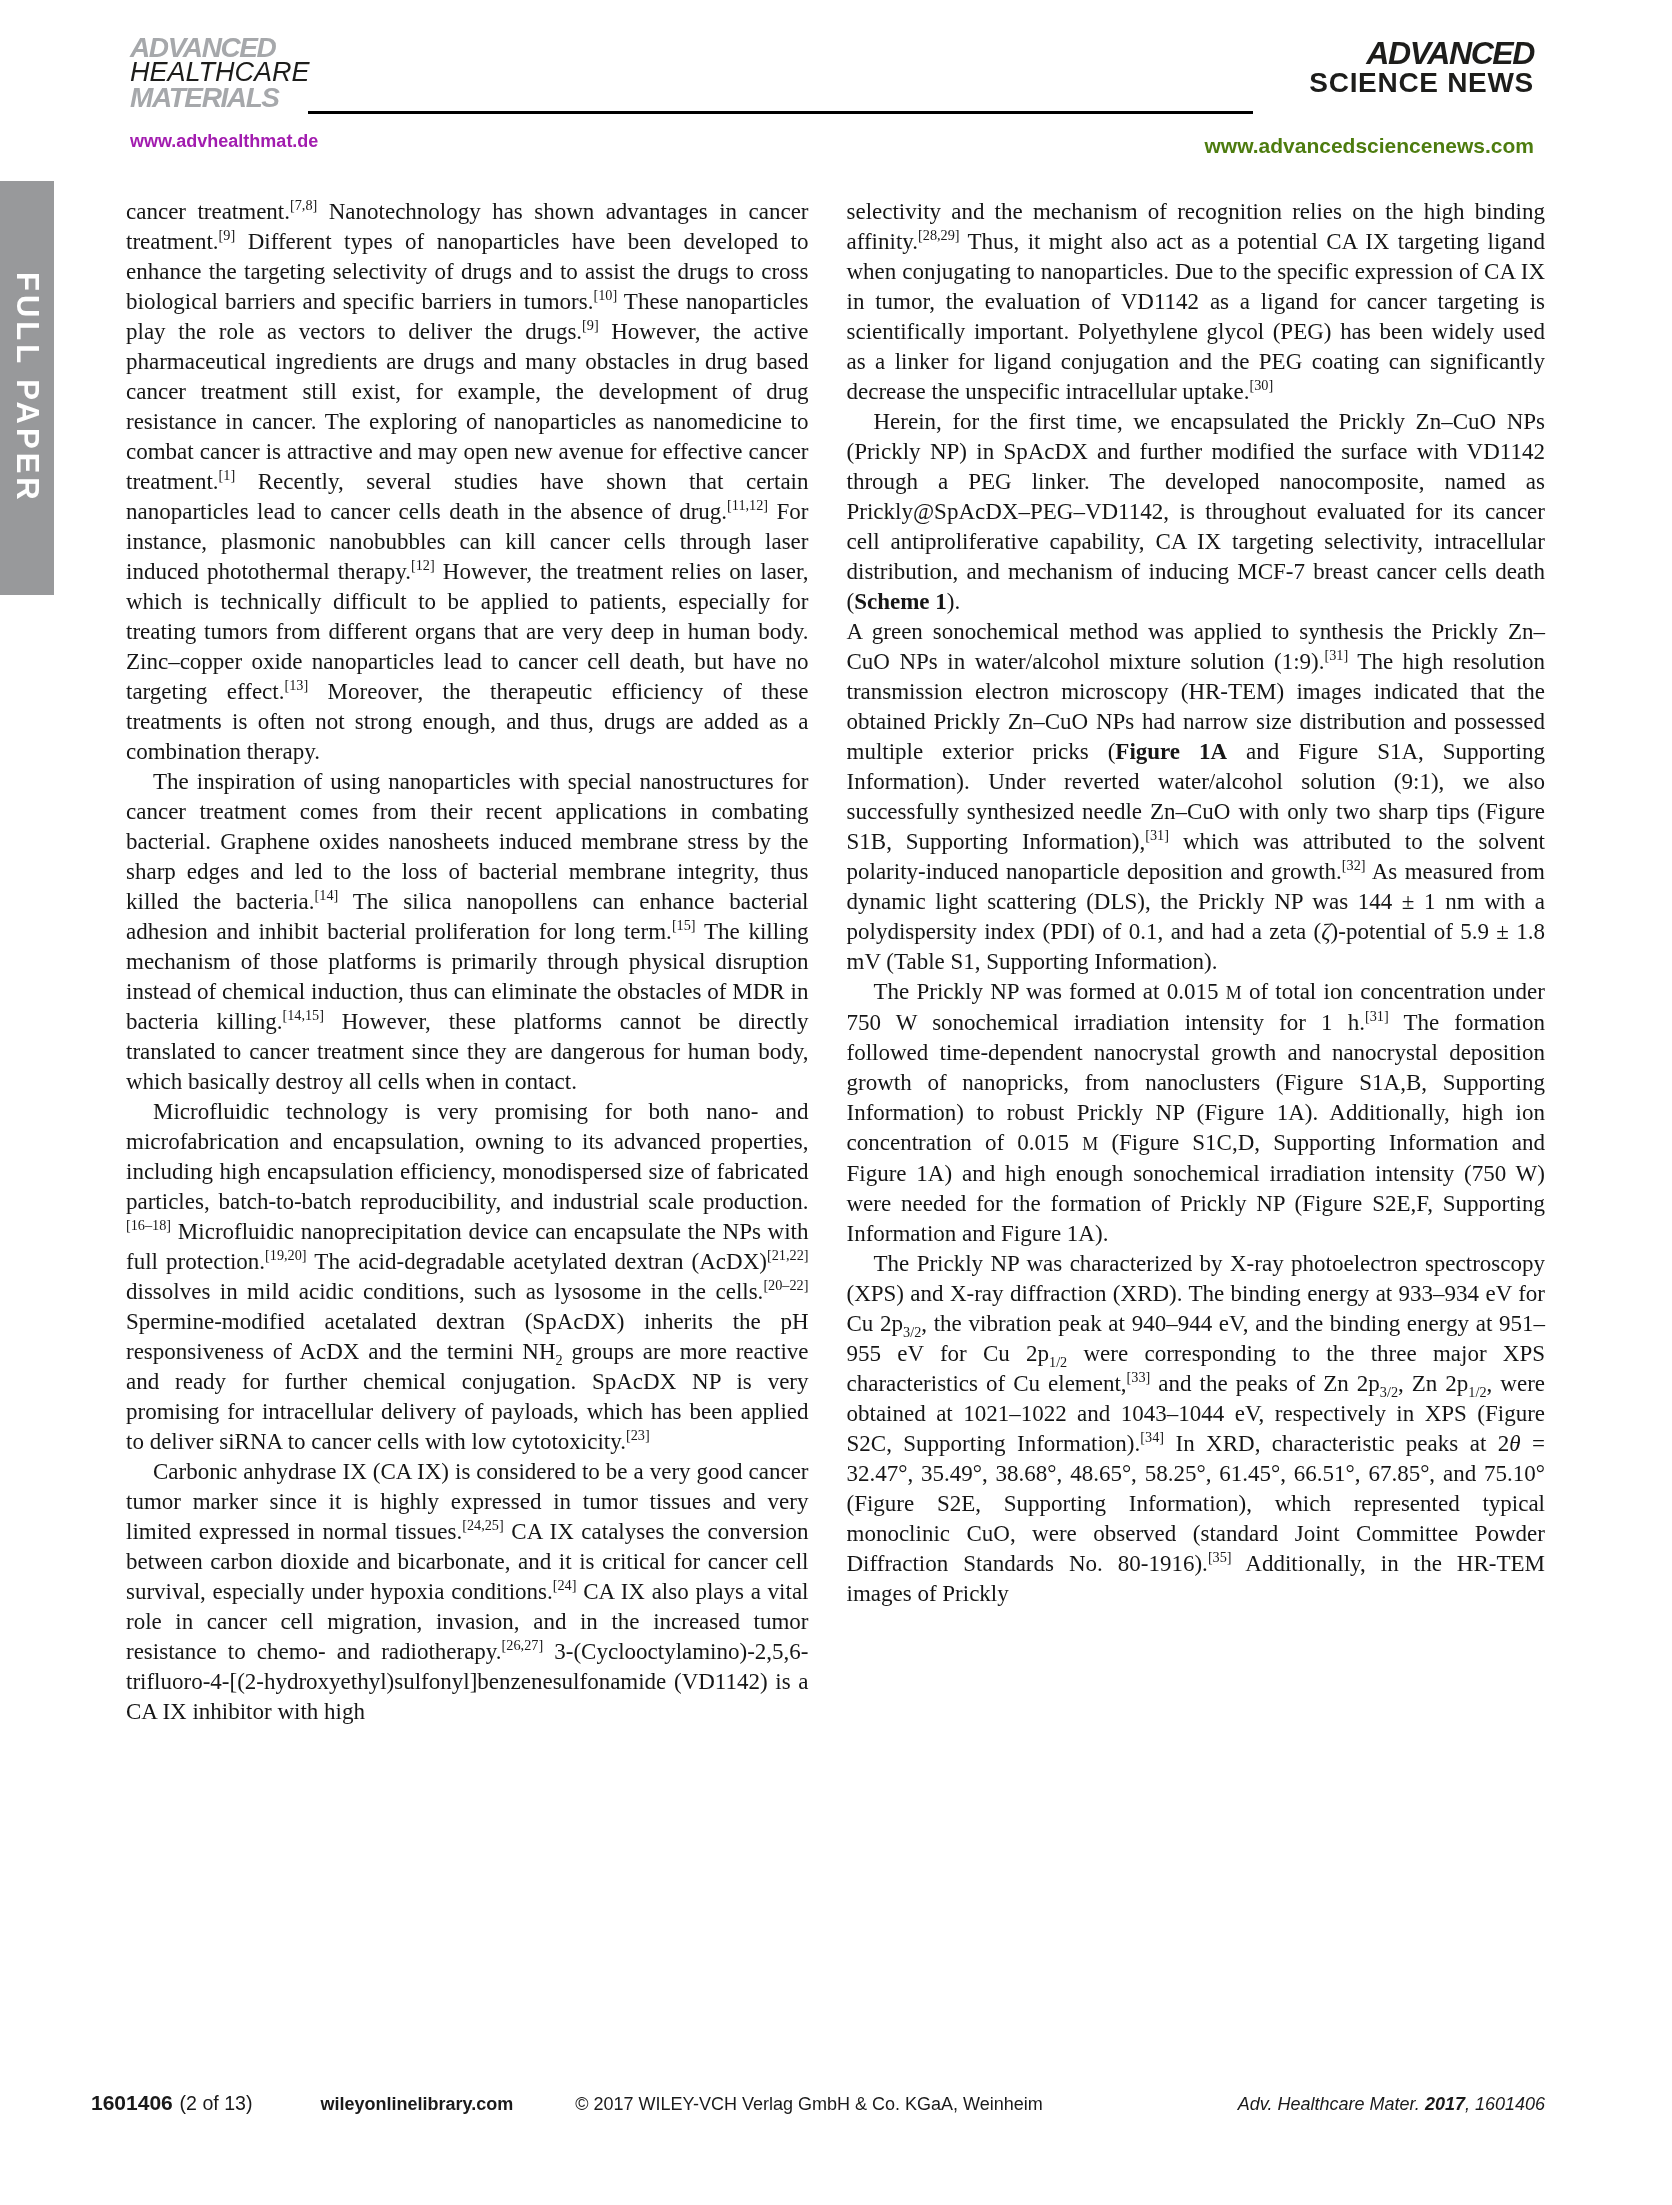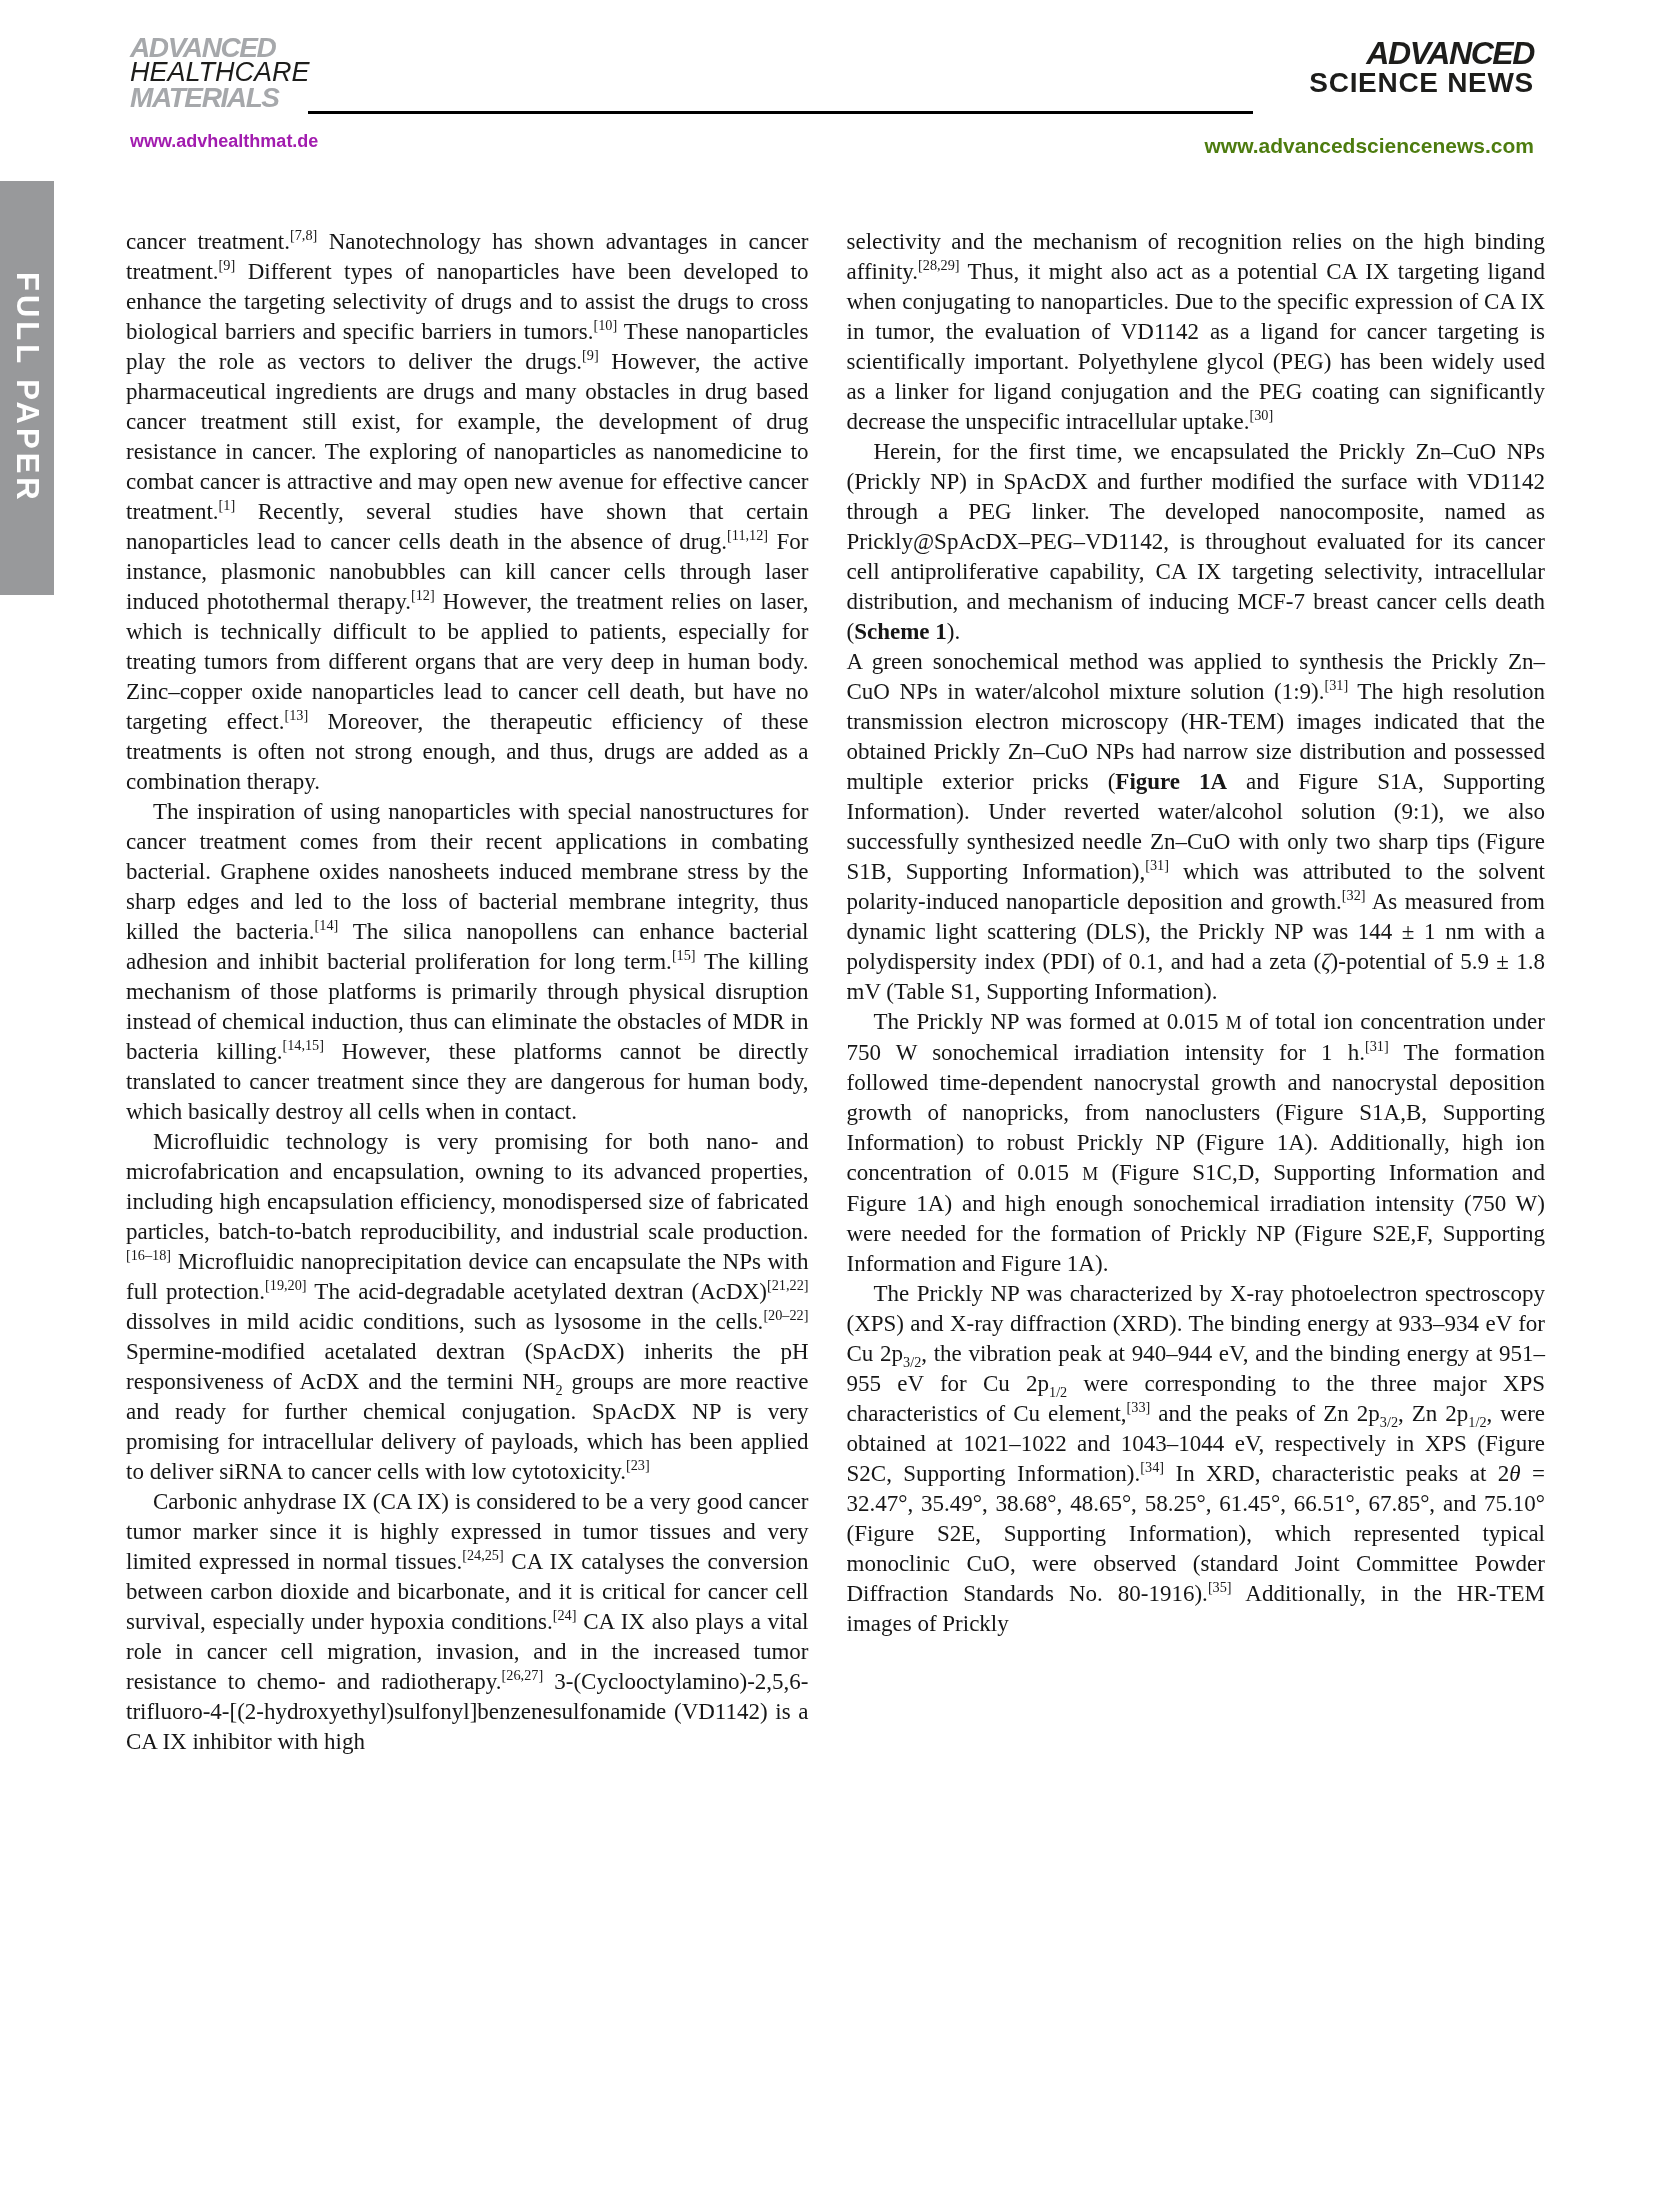--- a/index.html
+++ b/index.html
@@ -21,21 +21,21 @@
   .header-rule{position:absolute;left:308px;top:111px;width:945px;height:2.7px;background:#000000;}
   .logo-right{position:absolute;right:139px;top:38px;text-align:right;line-height:30px;
               font-family:"Liberation Sans",sans-serif;color:#1d1d1b;}
   .logo-right .r-top{font-style:italic;font-weight:900;font-size:32px;letter-spacing:-1.4px;}
   .logo-right .r-bottom{font-weight:700;font-size:28px;letter-spacing:0.7px;}
   .url-right{position:absolute;right:139px;top:134px;font-family:"Liberation Sans",sans-serif;
              font-weight:bold;font-size:21px;color:#4d7c0f;}
 
   
   .columns{position:absolute;left:126px;top:197px;width:1419px;display:flex;gap:38px;}
-  .col{text-align:justify;margin-top:30px;}
+  .col{text-align:justify;}
   .col-left{width:683px;}
   .col-right{width:699px;}
   .body-p{margin:0;font-size:23px;line-height:30px;text-align:justify;}
   .body-p.indent{text-indent:27px;}
   .body-p sup{font-size:0.62em;line-height:0;vertical-align:super;}
   .body-p sub{font-size:0.62em;line-height:0;vertical-align:sub;}
   .body-p .sc{font-size:0.78em;}
   .h2{font-family:"Liberation Sans",sans-serif;font-weight:bold;font-size:32px;line-height:35px;
       margin:74px 0 0 0;text-align:left;color:#111;}
   .h3{font-family:"Liberation Sans",sans-serif;font-weight:bold;font-size:22px;line-height:27px;
@@ -84,15 +84,22 @@
       </div>
     <div class="col col-right" id="col-right">
         <p class="body-p">selectivity and the mechanism of recognition relies on the high binding affinity.<sup>[28,29]</sup> Thus, it might also act as a potential CA IX targeting ligand when conjugating to nanoparticles. Due to the specific expression of CA IX in tumor, the evaluation of VD1142 as a ligand for cancer targeting is scientifically important. Polyethylene glycol (PEG) has been widely used as a linker for ligand conjugation and the PEG coating can significantly decrease the unspecific intracellular uptake.<sup>[30]</sup></p>
         <p class="body-p indent">Herein, for the first time, we encapsulated the Prickly Zn–CuO NPs (Prickly NP) in SpAcDX and further modified the surface with VD1142 through a PEG linker. The developed nanocomposite, named as Prickly@SpAcDX–PEG–VD1142, is throughout evaluated for its cancer cell antiproliferative capability, CA IX targeting selectivity, intracellular distribution, and mechanism of inducing MCF-7 breast cancer cells death (<b>Scheme 1</b>).</p>
         <p class="body-p">A green sonochemical method was applied to synthesis the Prickly Zn–CuO NPs in water/alcohol mixture solution (1:9).<sup>[31]</sup> The high resolution transmission electron microscopy (HR-TEM) images indicated that the obtained Prickly Zn–CuO NPs had narrow size distribution and possessed multiple exterior pricks (<b>Figure 1A</b> and Figure S1A, Supporting Information). Under reverted water/alcohol solution (9:1), we also successfully synthesized needle Zn–CuO with only two sharp tips (Figure S1B, Supporting Information),<sup>[31]</sup> which was attributed to the solvent polarity-induced nanoparticle deposition and growth.<sup>[32]</sup> As measured from dynamic light scattering (DLS), the Prickly NP was 144 ± 1 nm with a polydispersity index (PDI) of 0.1, and had a zeta (<i>ζ</i>)-potential of 5.9 ± 1.8 mV (Table S1, Supporting Information).</p>
         <p class="body-p indent">The Prickly NP was formed at 0.015 <span class="sc">M</span> of total ion concentration under 750 W sonochemical irradiation intensity for 1 h.<sup>[31]</sup> The formation followed time-dependent nanocrystal growth and nanocrystal deposition growth of nanopricks, from nanoclusters (Figure S1A,B, Supporting Information) to robust Prickly NP (Figure 1A). Additionally, high ion concentration of 0.015 <span class="sc">M</span> (Figure S1C,D, Supporting Information and Figure 1A) and high enough sonochemical irradiation intensity (750 W) were needed for the formation of Prickly NP (Figure S2E,F, Supporting Information and Figure 1A).</p>
         <p class="body-p indent">The Prickly NP was characterized by X-ray photoelectron spectroscopy (XPS) and X-ray diffraction (XRD). The binding energy at 933–934 eV for Cu 2p<sub>3/2</sub>, the vibration peak at 940–944 eV, and the binding energy at 951–955 eV for Cu 2p<sub>1/2</sub> were corresponding to the three major XPS characteristics of Cu element,<sup>[33]</sup> and the peaks of Zn 2p<sub>3/2</sub>, Zn 2p<sub>1/2</sub>, were obtained at 1021–1022 and 1043–1044 eV, respectively in XPS (Figure S2C, Supporting Information).<sup>[34]</sup> In XRD, characteristic peaks at 2<i>θ</i> = 32.47°, 35.49°, 38.68°, 48.65°, 58.25°, 61.45°, 66.51°, 67.85°, and 75.10° (Figure S2E, Supporting Information), which represented typical monoclinic CuO, were observed (standard Joint Committee Powder Diffraction Standards No. 80-1916).<sup>[35]</sup> Additionally, in the HR-TEM images of Prickly</p>
       </div>
   </div>
 
+  <div class="footer">
+    <span class="f-id">1601406</span>
+    <span class="f-pages">(2 of 13)</span>
+    <span class="f-lib">wileyonlinelibrary.com</span>
+    <span class="f-copy">© 2017 WILEY-VCH Verlag GmbH &amp; Co. KGaA, Weinheim</span>
+    <span class="f-cite"><span>Adv. Healthcare Mater.</span> <b>2017</b><span>, 1601406</span></span>
+  </div>
 
 </div>
 
 
 </body></html>

